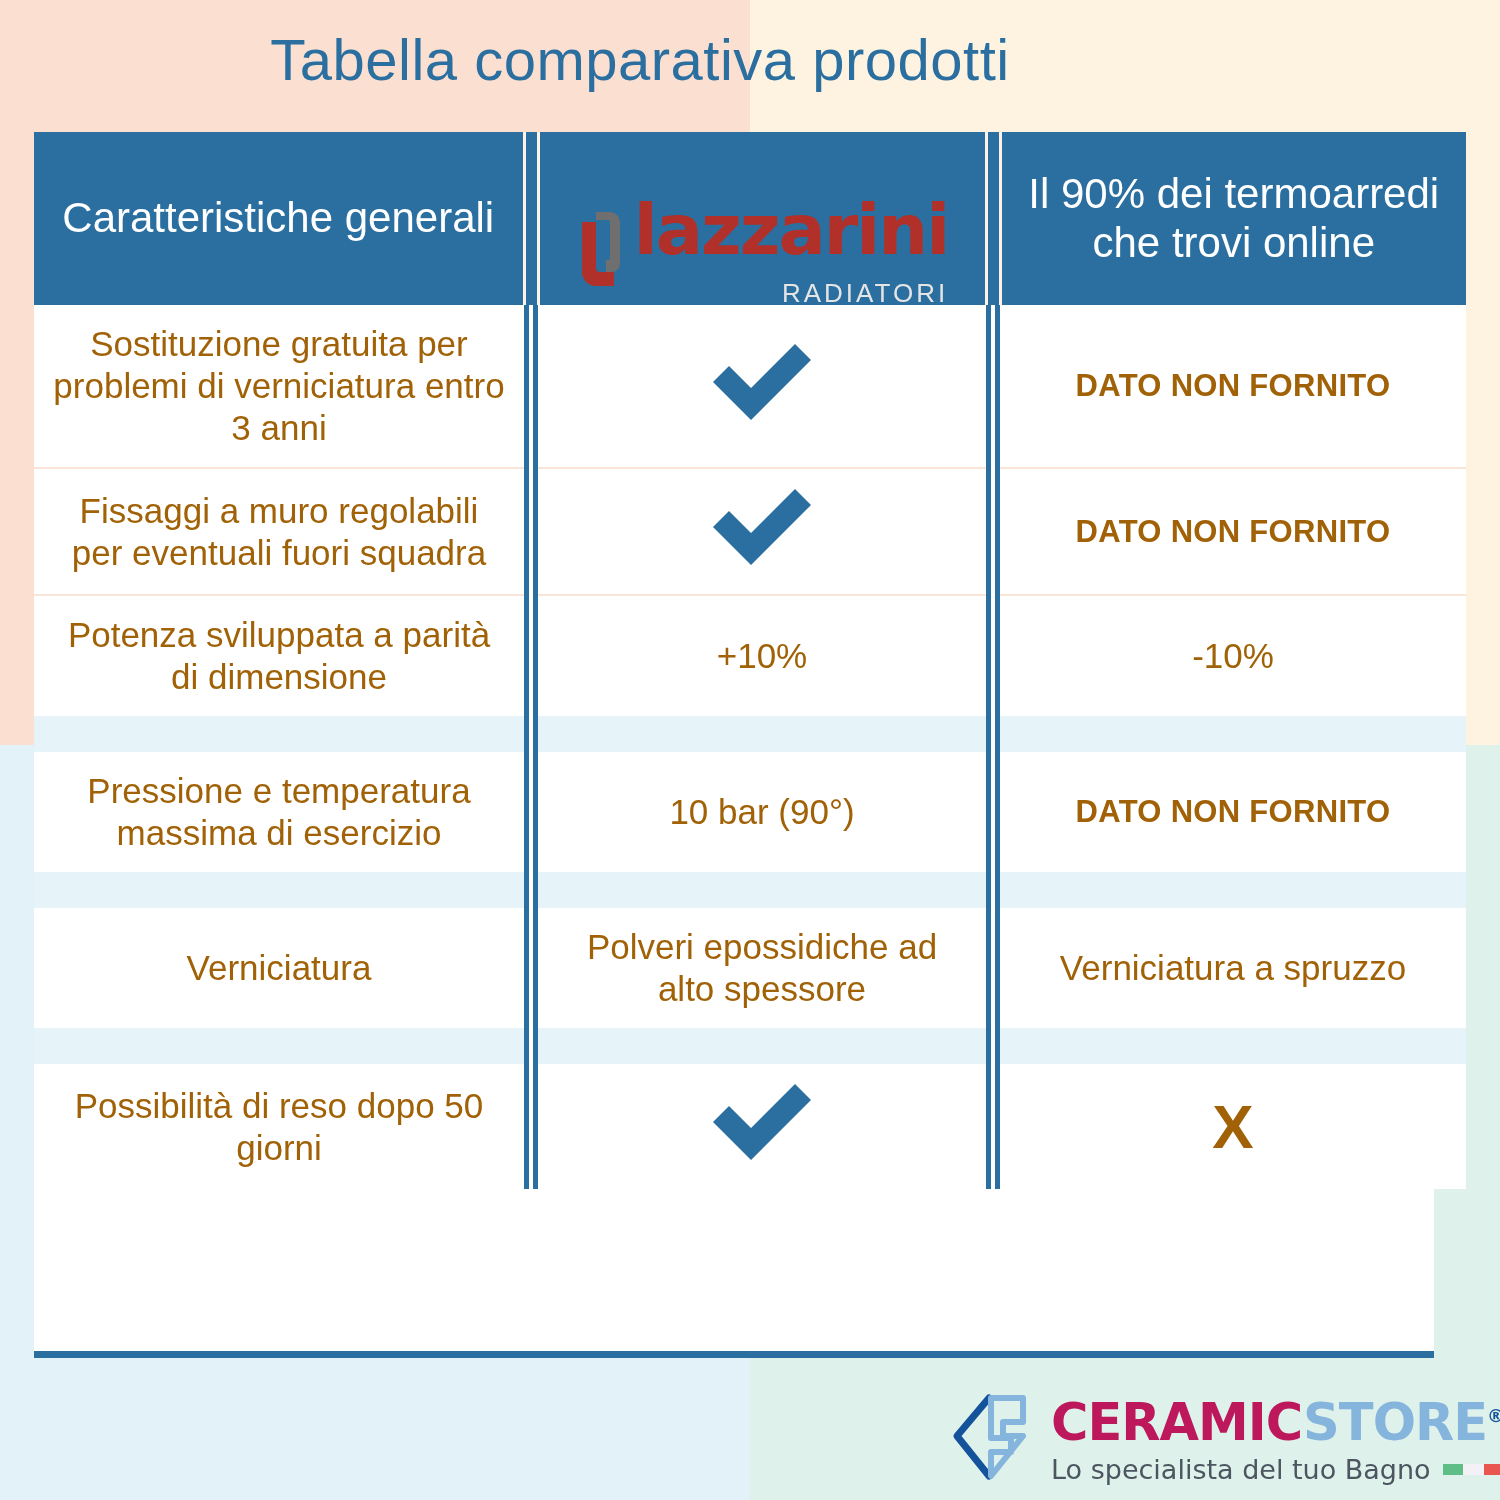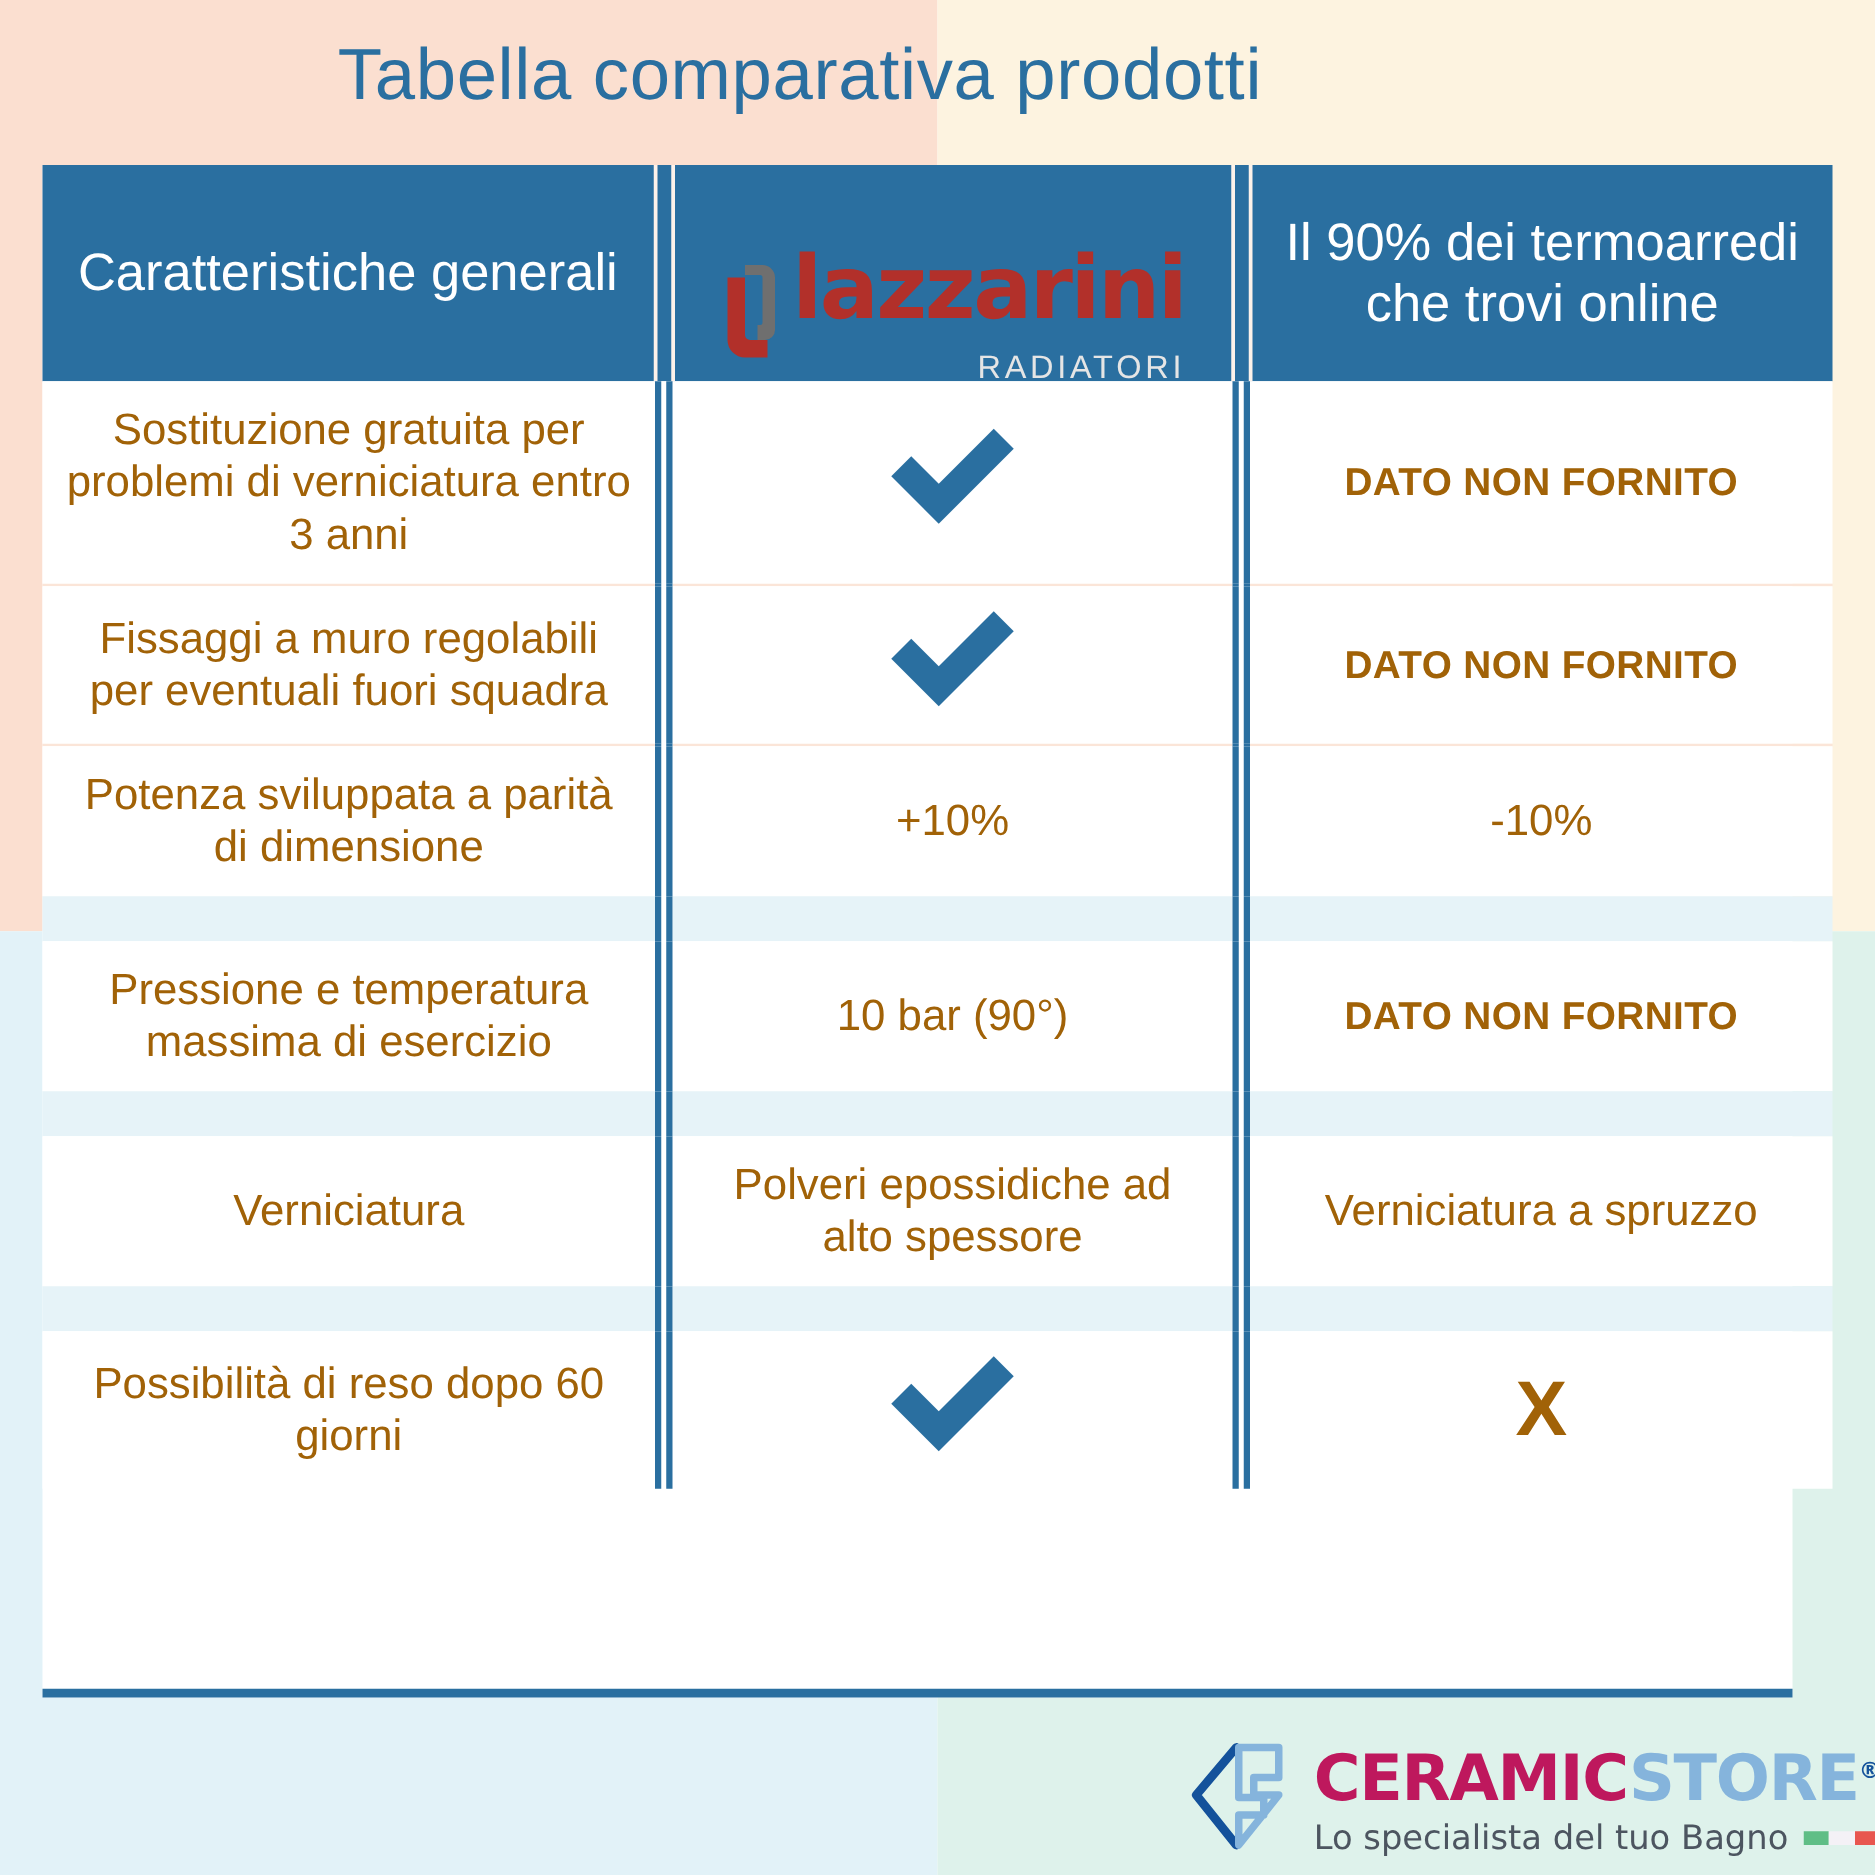--- a/index.html
+++ b/index.html
@@ -331,21 +331,21 @@
       </tr>
       <tr class="sep-blue">
         <td></td>
           <td class="divider"></td>
         <td></td>
           <td class="divider"></td>
         <td></td>
       </tr>
 
       <tr>
-        <td class="row-label">Possibilità di reso dopo 60 giorni</td>
+        <td class="row-label">Possibilità di reso dopo 50 giorni</td>
         <td class="divider"></td>
         <td>
           <span class="check-mark">
             <svg width="110" height="80" viewBox="0 0 110 80" xmlns="http://www.w3.org/2000/svg">
               <path d="M6 40 L22 24 L44 46 L88 2 L104 18 L44 78 Z" fill="#2A6FA0"></path>
             </svg>
           </span>
         </td>
         <td class="divider"></td>
         <td class="big-x">X</td>

